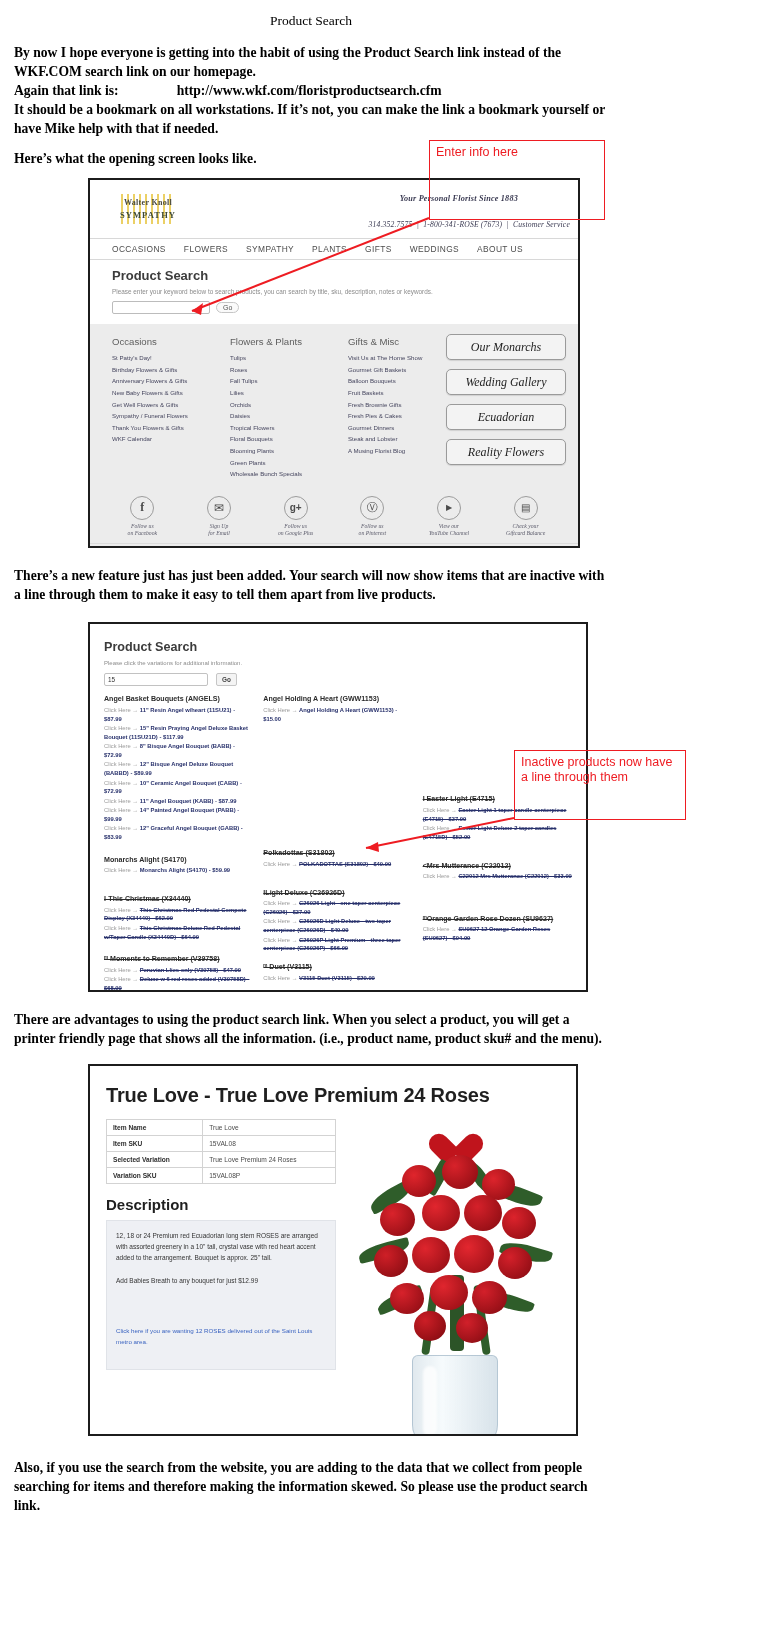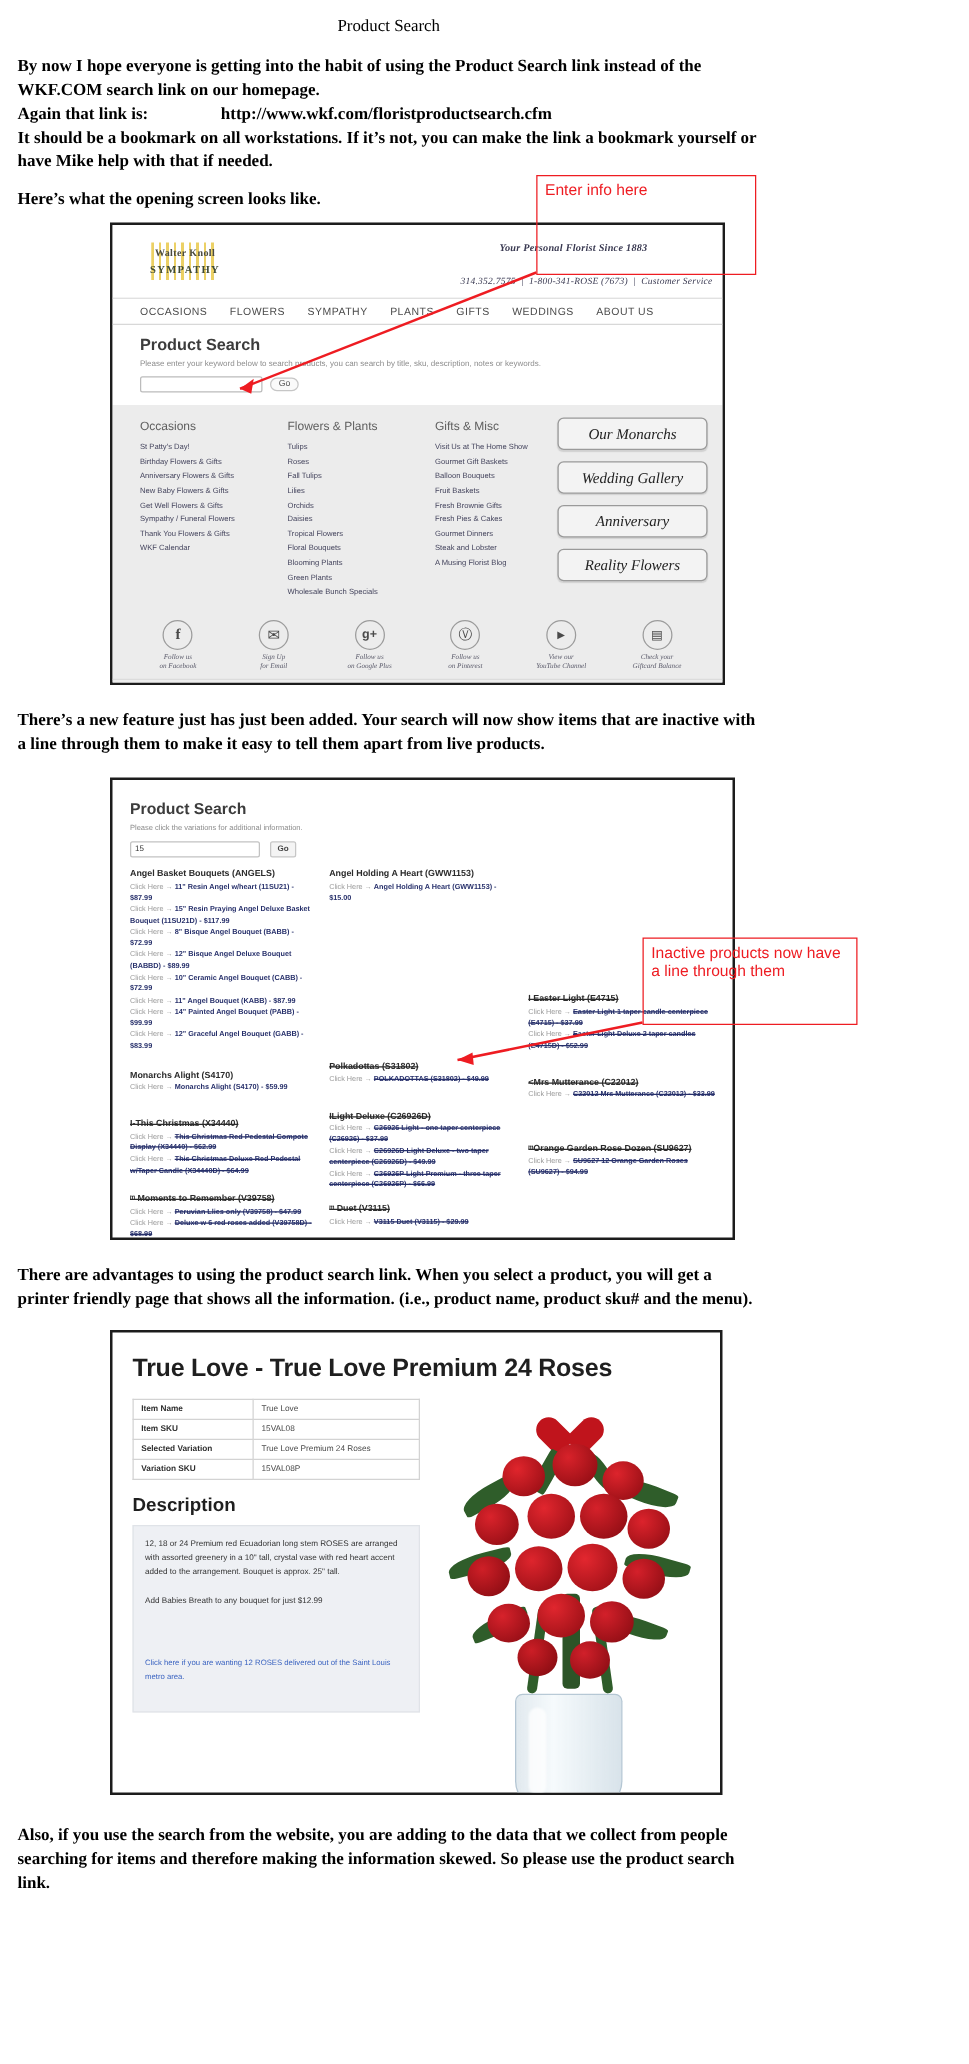--- a/index.html
+++ b/index.html
@@ -343,21 +343,21 @@
         <a>Fresh Brownie Gifts</a>
         <a>Fresh Pies &amp; Cakes</a>
         <a>Gourmet Dinners</a>
         <a>Steak and Lobster</a>
         <a>A Musing Florist Blog</a>
       </div>
 
       <div class="s1-btns">
         <div class="s1-btn">Our Monarchs</div>
         <div class="s1-btn">Wedding Gallery</div>
-        <div class="s1-btn">Anniversary</div>
+        <div class="s1-btn">Ecuadorian</div>
         <div class="s1-btn">Reality Flowers</div>
       </div>
     </div>
 
     <div class="s1-social">
       <div class="s1-soc">
         <div class="s1-circ" style="font-family:'Liberation Serif',serif;font-weight:bold;">f</div>
         <div class="sl"><span>Follow us</span><br>
         <span>on Facebook</span></div>
       </div>

